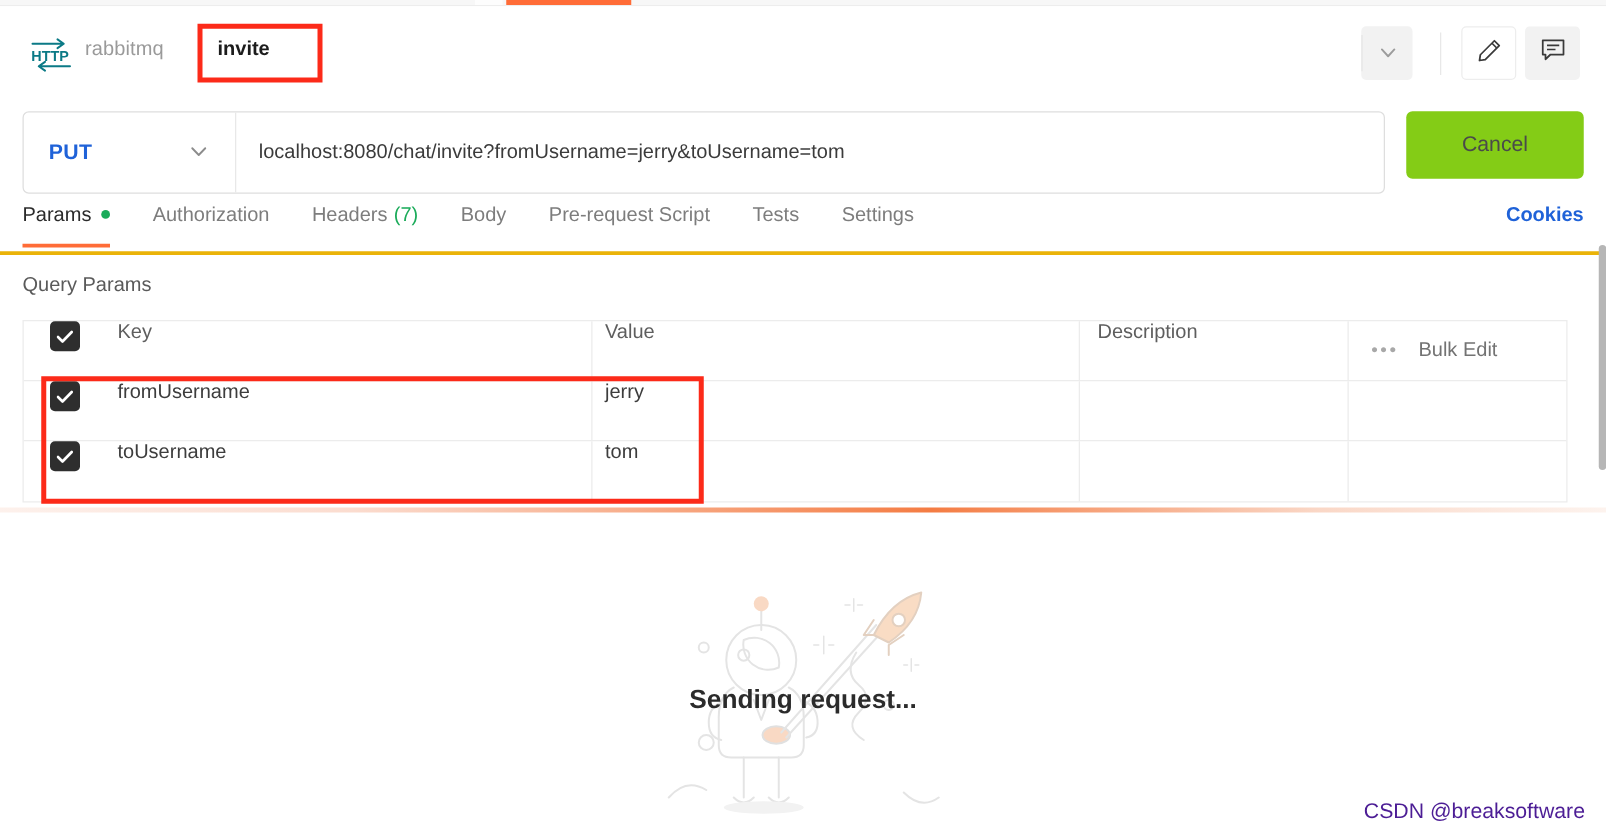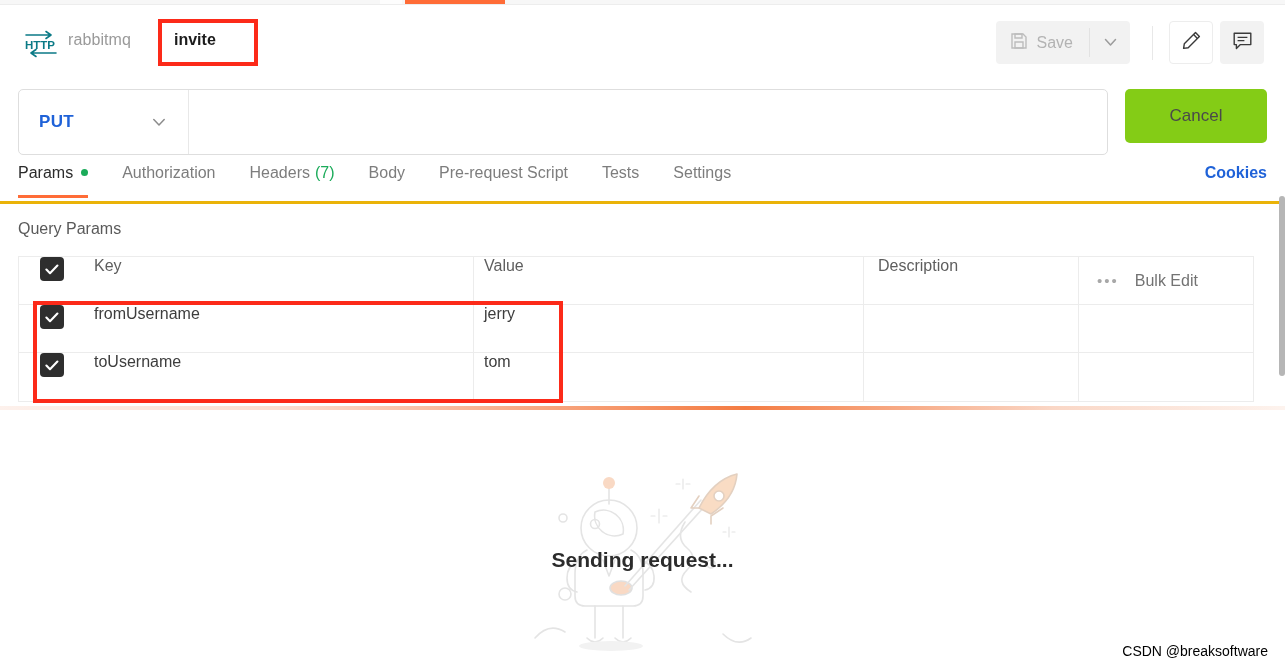--- a/index.html
+++ b/index.html
@@ -167,21 +167,21 @@
   .resp-header { position:absolute; left:0; top:412px; width:1285px; height:44px; }
 
   .resp-body { position:absolute; left:0; top:456px; width:1285px; height:211px; background:#fff; }
   .illus { position:absolute; left:50%; top:10px; transform:translateX(-50%); }
   .sending-text {
     position:absolute; left:0; right:0; top:92px; text-align:center;
     font-size:21px; font-weight:700; color:#2b2b2b;
   }
   .watermark {
     position:absolute; right:17px; bottom:8px;
-    font-size:14px; color:#000000;
+    font-size:17px; color:#4c1d95;
   }
 </style>
 </head>
 <body>
 
 <div class="app">
 
   <div class="tabstrip">
     <div class="tabstrip-seg"></div>
     <div class="tabstrip-active"></div>
@@ -196,30 +196,20 @@
         <path d="M32 23 H8 M12 19.5 L7 23 L12 26.5" stroke="#0b7a86" stroke-width="1.6" fill="none" stroke-linecap="round" stroke-linejoin="round"></path>
       </svg>
     </span>
 
     <span class="breadcrumb-name">rabbitmq</span>
 
     <div class="invite-box"></div>
     <span class="invite-label">invite</span>
 
     <div class="save-group">
-      <button class="save-btn">
-        <span>
-          <svg width="18" height="18" viewBox="0 0 18 18" fill="none" stroke="#bdbdbd" stroke-width="1.4">
-            <path d="M2 2h11l3 3v11H2z"></path>
-            <path d="M5 2h7v4H5z"></path>
-            <path d="M5 10h8v6H5z"></path>
-          </svg>
-        </span>
-        <span>Save</span>
-      </button>
       <div class="save-divider"></div>
       <button class="save-caret">
         <span>
           <svg width="13" height="9" viewBox="0 0 13 9" fill="none" stroke="#9c9c9c" stroke-width="1.5" stroke-linecap="round" stroke-linejoin="round">
             <path d="M1.5 1.5 L6.5 7 L11.5 1.5"></path>
           </svg>
         </span>
       </button>
     </div>
 
@@ -247,20 +237,21 @@
   <div class="urlrow">
     <div class="url-wrap">
       <div class="method">
         <span class="method-label">PUT</span>
         <span>
           <svg width="14" height="9" viewBox="0 0 14 9" fill="none" stroke="#8c8c8c" stroke-width="1.5" stroke-linecap="round" stroke-linejoin="round">
             <path d="M1.8 1.6 L7 7 L12.2 1.6"></path>
           </svg>
         </span>
       </div>
+      <input class="url-input" type="text" value="localhost:8080/chat/invite?fromUsername=jerry&amp;toUsername=tom" placeholder="Enter request URL" style="">
     </div>
     <button class="cancel-btn">Cancel</button>
   </div>
 
   <div class="tabs">
     <div class="tablist">
       <div class="tab active">
         <span>Params</span><span class="tab-dot"></span>
       </div>
       <div class="tab">

